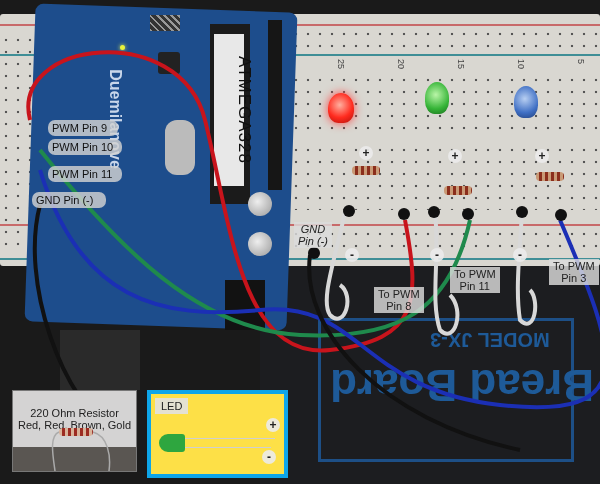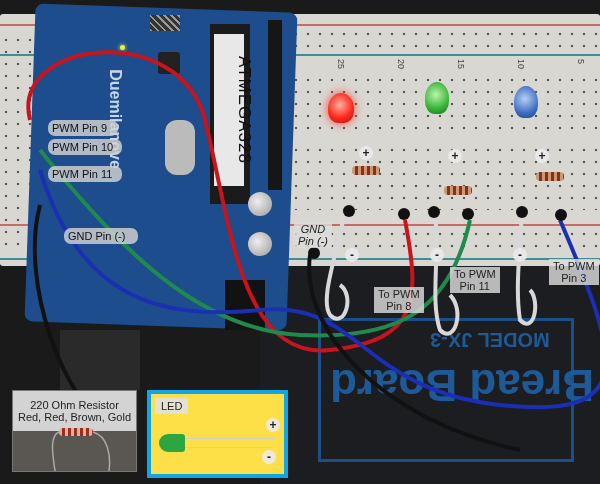--- a/index.html
+++ b/index.html
@@ -27,21 +27,21 @@
   .led{border-radius:50% 50% 40% 40%;}
   
   svg.wires{left:0;top:0;}
   
   .lbl{background:rgba(220,220,220,0.82);color:#222;font-size:11px;line-height:12px;padding:1px 4px;text-align:center;white-space:nowrap;}
   .lbl-pin{background:rgba(210,210,210,0.82);color:#111;font-size:11px;line-height:14px;padding:1px 4px;border-radius:7px;}
   .sign{width:14px;height:14px;border-radius:50%;background:rgba(235,235,235,0.9);color:#222;font-size:12px;line-height:14px;text-align:center;font-weight:bold;}
   
   #inset-resistor{left:12px;top:390px;width:123px;height:80px;background:#5a5652;border:1px solid #777;}
   #inset-led{left:147px;top:390px;width:133px;height:80px;background:#fde047;border:4px solid #0ea5e9;}
-  .inset-cap{background:rgba(225,225,225,0.9);color:#222;font-size:11px;line-height:12px;text-align:center;padding:8px 3px;}
+  .inset-cap{background:rgba(225,225,225,0.9);color:#222;font-size:11px;line-height:12px;text-align:center;padding:16px 3px;}
 </style>
 </head>
 <body>
 
 <div id="scene">
 
   <div id="breadboard" class="abs">
     <div class="abs rail-red" style="left:0;top:10px;width:600px;"></div>
     <div class="abs holes" style="left:290px;top:14px;width:310px;height:24px;"></div>
     <div class="abs rail-teal" style="left:0;top:40px;width:600px;"></div>
@@ -106,21 +106,21 @@
   <div class="abs sign" style="left:359px;top:146px;">+</div>
   <div class="abs sign" style="left:448px;top:149px;">+</div>
   <div class="abs sign" style="left:535px;top:149px;">+</div>
   <div class="abs sign" style="left:345px;top:248px;">-</div>
   <div class="abs sign" style="left:430px;top:248px;">-</div>
   <div class="abs sign" style="left:513px;top:248px;">-</div>
 
   <div class="abs lbl-pin" style="left:48px;top:120px;width:62px;">PWM Pin 9</div>
   <div class="abs lbl-pin" style="left:48px;top:139px;width:66px;">PWM Pin 10</div>
   <div class="abs lbl-pin" style="left:48px;top:166px;width:66px;">PWM Pin 11</div>
-  <div class="abs lbl-pin" style="left:64px;top:192px;width:66px;margin-top:36px;">GND Pin (-)</div>
+  <div class="abs lbl-pin" style="left:32px;top:192px;width:66px;">GND Pin (-)</div>
 
   <div class="abs lbl" style="left:294px;top:222px;font-style:italic;">
     <div>GND</div>
     <div>Pin (-)</div>
   </div>
   <div class="abs lbl" style="left:374px;top:287px;">
     <div>To PWM</div>
     <div>Pin 8</div>
   </div>
   <div class="abs lbl" style="left:450px;top:267px;">

